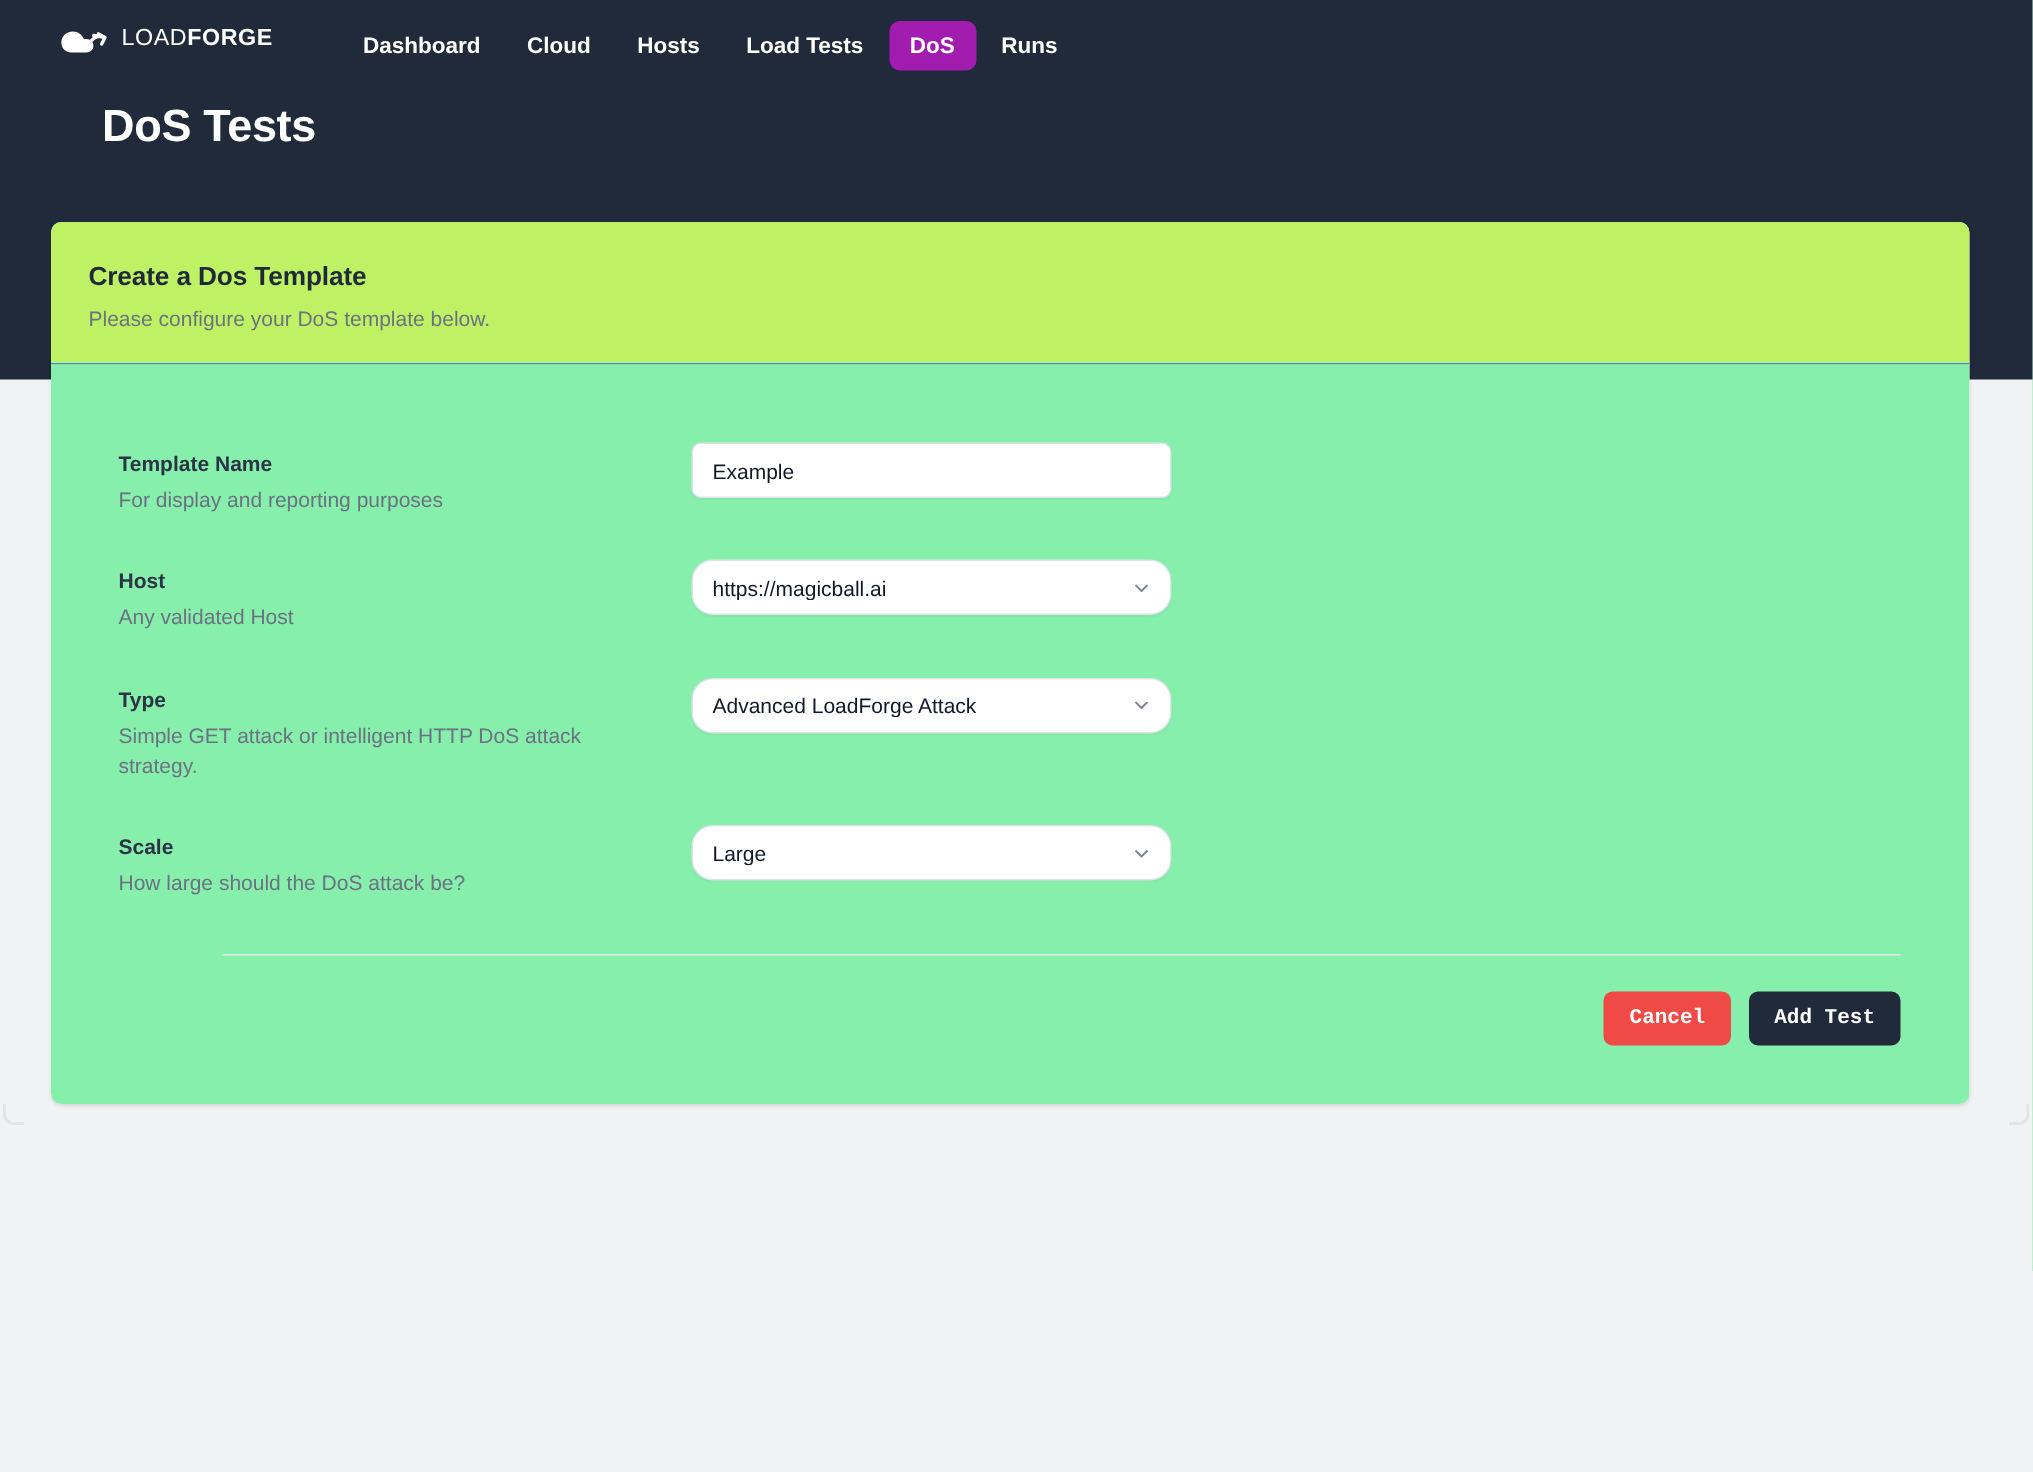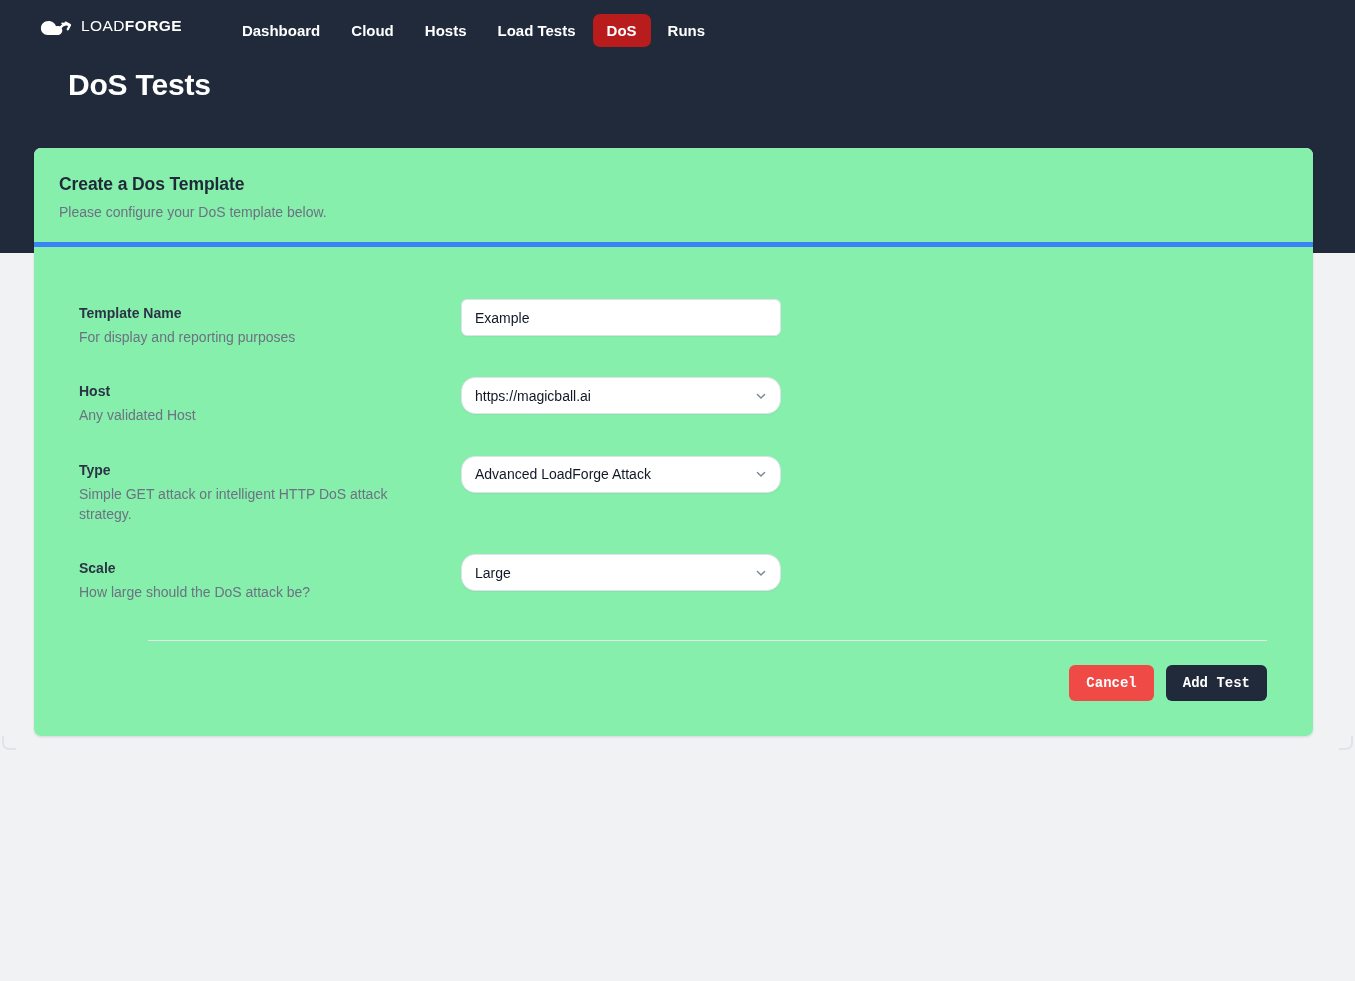--- a/index.html
+++ b/index.html
@@ -70,21 +70,21 @@
     font-size: 15px;
     font-weight: 700;
     padding: 8px 14px;
     border-radius: 7px;
     text-decoration: none;
     white-space: nowrap;
     cursor: pointer;
   }
 
   .nav-link.active {
-    background: #b91c1c;
+    background: #a21caf;
   }
 
   
   .page-title {
     position: absolute;
     top: 68px;
     left: 68px;
     color: #ffffff;
     font-size: 30px;
     font-weight: 700;
@@ -101,22 +101,22 @@
     height: 588px;
     background: #ffffff;
     border-radius: 7px;
     box-shadow: 0 1px 3px rgba(16, 24, 40, 0.07), 0 1px 2px rgba(16, 24, 40, 0.05);
     overflow: hidden;
     z-index: 6;
   }
 
   .card-header {
     padding: 26px 0 22px 25px;
-    background: #86efac;
-    border-bottom: 5px solid #3b82f6;
+    background: #bef264;
+    border-bottom: 1px solid #3b82f6;
   }
 
   .card-title {
     font-size: 17.5px;
     font-weight: 700;
     color: #1f2937;
     letter-spacing: -0.1px;
   }
 
   .card-subtitle {

